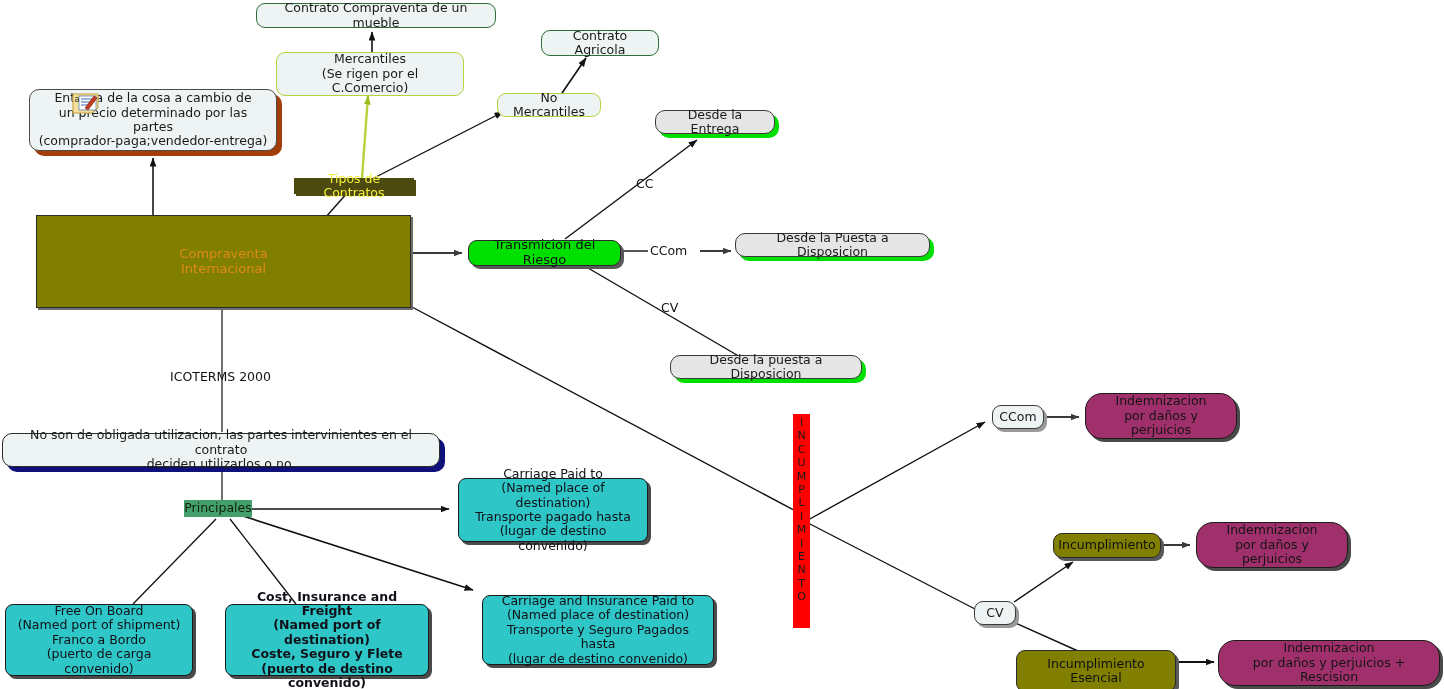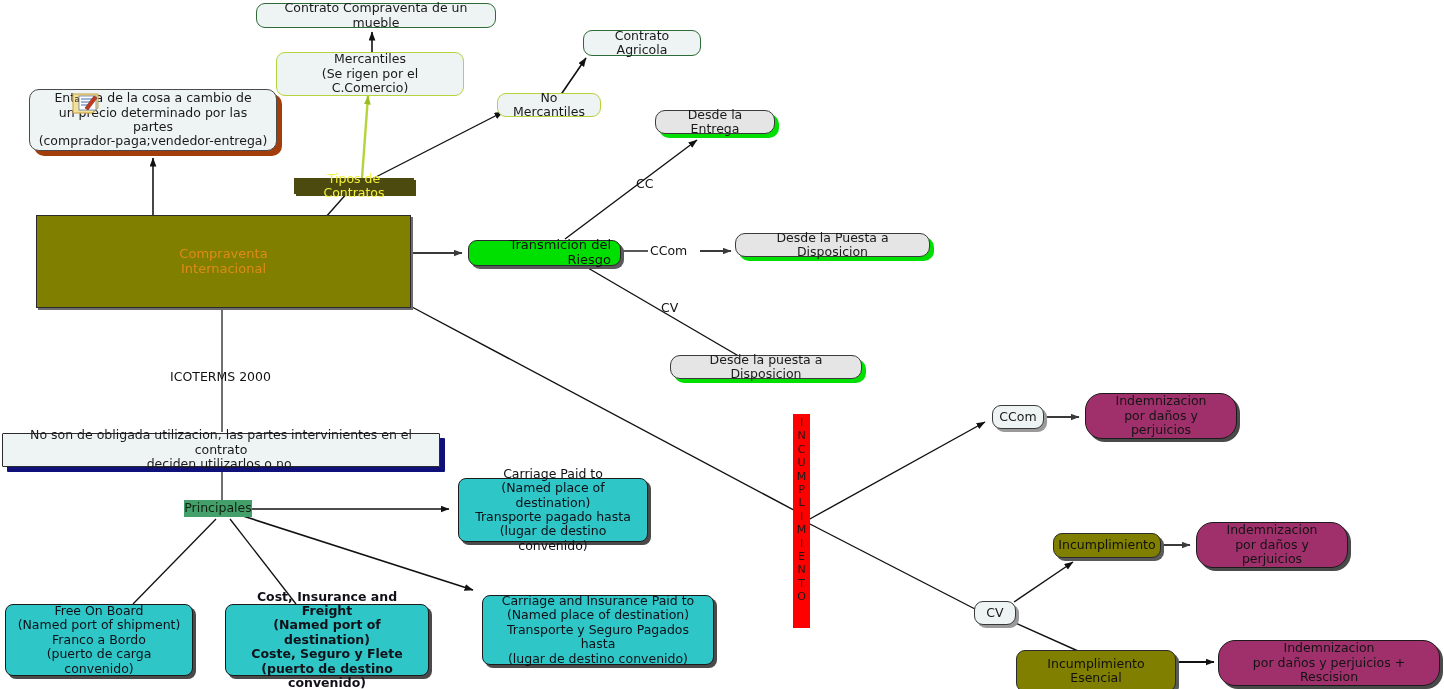--- a/index.html
+++ b/index.html
@@ -62,21 +62,21 @@
     border: 1.6px solid #4b4b4b;
     border-radius: 10px;
     color: #1a1a1a;
     font-size: 12.5px;
     padding: 3px 8px;
     box-shadow: 5px 5px 0 0 #a33d09;
   }
   .n-navyshadow {            
     background: #eef3f4;
     border: 1.6px solid #2b2b2b;
-    border-radius: 1px;
+    border-radius: 10px;
     color: #1a1a1a;
     font-size: 12.5px;
     padding: 3px 8px;
     box-shadow: 5px 5px 0 0 #10107a;
   }
   .n-greenshadow {           
     background: #e5e5e5;
     border: 1.6px solid #3a3a3a;
     border-radius: 10px;
     color: #1a1a1a;
@@ -252,21 +252,21 @@
 
     <line x1="1013" y1="622" x2="1078" y2="651" stroke="#111111" stroke-width="1.4"></line>
 
     <line x1="1160" y1="545" x2="1190" y2="545" stroke="#3a3a3a" stroke-width="2" marker-end="url(#ah-gray)"></line>
 
     <line x1="1174" y1="662" x2="1214" y2="662" stroke="#111111" stroke-width="2" marker-end="url(#ah-black)"></line>
   </svg>
 
   <div class="node n-plainwhite" style="left:256px; top:3px; width:240px; height:25px;">Contrato Compraventa de un mueble</div>
 
-  <div class="node n-plainwhite" style="left:541px; top:30px; width:118px; height:26px;margin-left:42px;">Contrato Agricola</div>
+  <div class="node n-plainwhite" style="left:541px; top:30px; width:118px; height:26px;">Contrato Agricola</div>
 
   <div class="node n-ygreen" style="left:276px; top:52px; width:188px; height:44px;">Mercantiles
 (Se rigen por el C.Comercio)</div>
 
   <div class="node n-ygreen" style="left:497px; top:93px; width:104px; height:24px;">No Mercantiles</div>
 
   <div class="node n-brownshadow" style="left:29px; top:89px; width:248px; height:62px;">
     <span>Entrega  de la cosa a cambio de
 un precio determinado por las partes
 (comprador-paga;vendedor-entrega)</span>
@@ -279,21 +279,21 @@
       <path d="M13,15 L22,3 L25,5 L16,17 Z" fill="#c23a1f" stroke="#7d2311" stroke-width="0.6"></path>
       <text x="2.5" y="9" font-size="8" fill="#222222" font-family="DejaVu Sans, sans-serif">a</text>
     </svg>
   </div>
 
   <div class="node n-darkolive-label" style="left:294px; top:178px; width:120px; height:16px;">Tipos de Contratos</div>
 
   <div class="node n-olivebig" style="left:36px; top:215px; width:375px; height:93px;">Compraventa
 Internacional</div>
 
-  <div class="node n-brightgreen" style="left:468px; top:240px; width:153px; height:26px;text-align:right;">Transmicion del Riesgo</div>
+  <div class="node n-brightgreen" style="left:468px; top:240px; width:153px; height:26px;">Transmicion del Riesgo</div>
 
   <div class="node n-greenshadow" style="left:655px; top:110px; width:120px; height:24px;">Desde la Entrega</div>
 
   <div class="node n-greenshadow" style="left:735px; top:233px; width:195px; height:24px;">Desde la Puesta a Disposicion</div>
 
   <div class="node n-greenshadow" style="left:670px; top:355px; width:192px; height:24px;">Desde la puesta a Disposicion</div>
 
   <div class="node n-navyshadow" style="left:2px; top:433px; width:438px; height:34px;">No son de obligada utilizacion, las partes intervinientes en el contrato
 deciden utilizarlos o no.</div>
 

